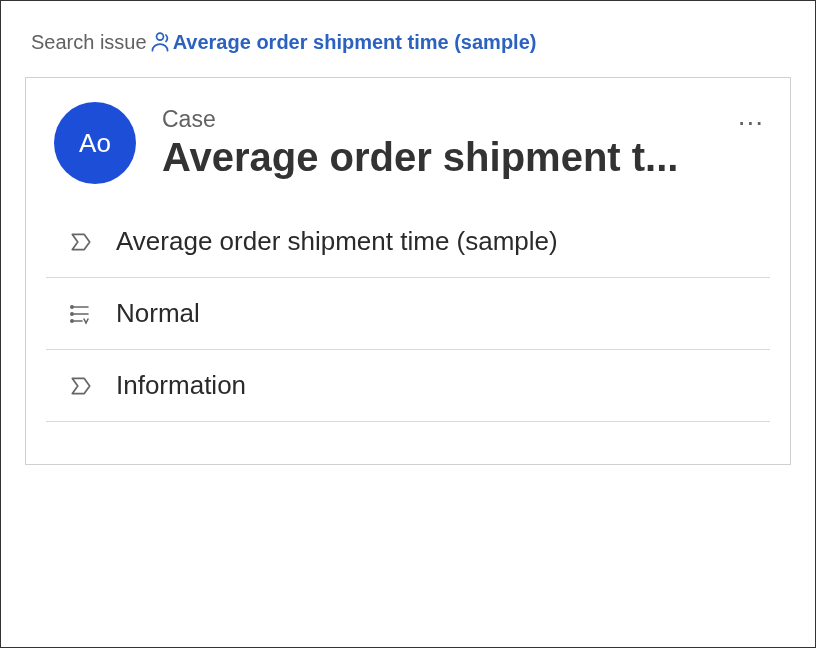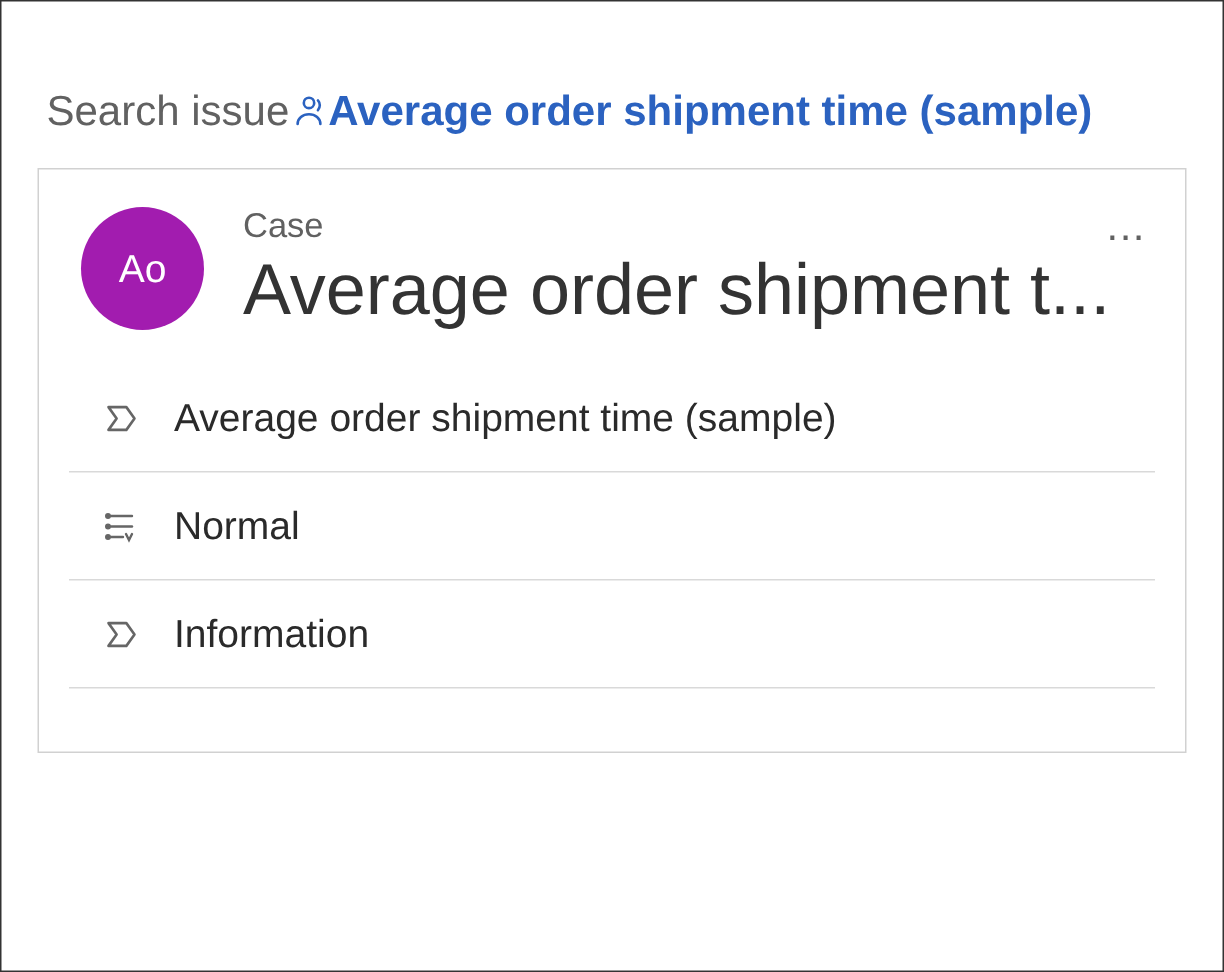--- a/index.html
+++ b/index.html
@@ -12,24 +12,23 @@
     }
     .outer-border {
       border: 1px solid #333;
       width: 816px;
       height: 648px;
       padding: 28px 24px;
     }
     .breadcrumb {
       display: flex;
       align-items: center;
-      font-size: 28px;
+      font-size: 20px;
       margin-bottom: 22px;
       padding-left: 6px;
-      margin-top: 29px;
     }
     .breadcrumb-root {
       color: #616161;
       font-weight: 400;
     }
     .breadcrumb-icon {
       color: #2b62c0;
       display: inline-flex;
       align-items: center;
     }
@@ -45,21 +44,21 @@
     .card-header {
       display: flex;
       align-items: center;
       padding: 0 20px 22px 28px;
       position: relative;
     }
     .avatar {
       width: 82px;
       height: 82px;
       border-radius: 50%;
-      background: #a21caf;
+      background: #1d4ed8;
       color: #fff;
       display: flex;
       align-items: center;
       justify-content: center;
       font-size: 26px;
       font-weight: 400;
       flex-shrink: 0;
     }
     .header-text {
       margin-left: 26px;
@@ -67,22 +66,22 @@
       min-width: 0;
     }
     .entity-type {
       color: #616161;
       font-size: 23px;
       font-weight: 400;
       margin-bottom: 2px;
     }
     .entity-title {
       color: #333;
-      font-size: 48px;
-      font-weight: 400;
+      font-size: 40px;
+      font-weight: 700;
       white-space: nowrap;
       overflow: hidden;
       text-overflow: ellipsis;
     }
     .more-button {
       position: absolute;
       top: -4px;
       right: 20px;
       color: #616161;
       font-size: 28px;

